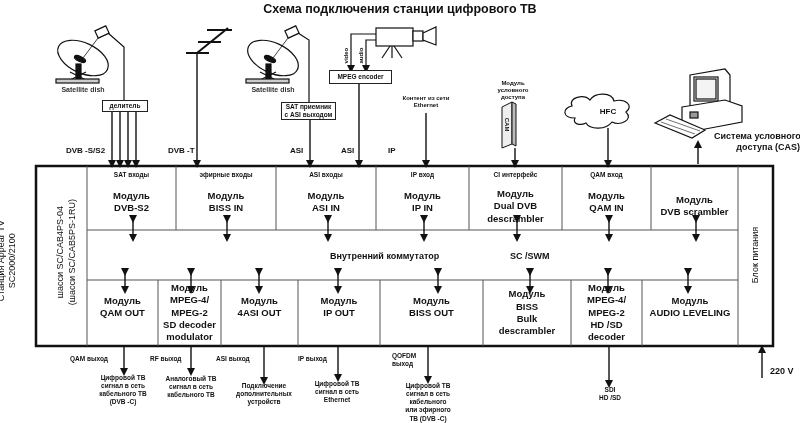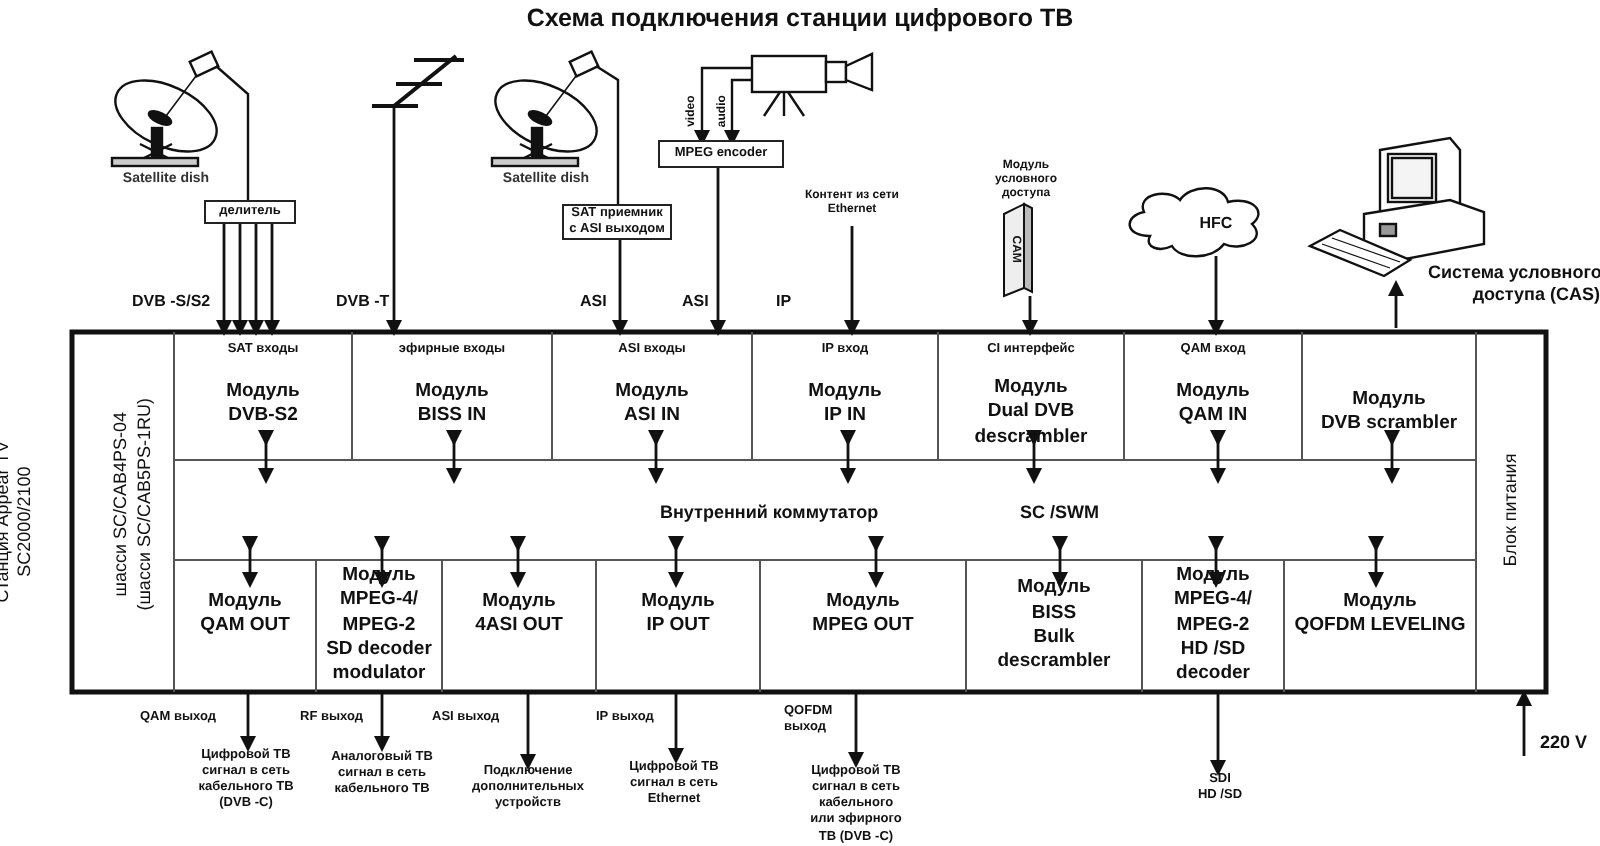--- a/index.html
+++ b/index.html
@@ -277,38 +277,38 @@
     <div class="t mod" style="left:221px;width:77px;top:294.6px;">
       <div style="">Модуль</div>
       <div style="">4ASI OUT</div>
     </div>
     <div class="t mod" style="left:298px;width:82px;top:294.6px;">
       <div style="">Модуль</div>
       <div style="">IP OUT</div>
     </div>
     <div class="t mod" style="left:380px;width:103px;top:294.6px;">
       <div style="">Модуль</div>
-      <div style="">MPEG OUT</div>
+      <div style="">BISS OUT</div>
     </div>
     <div class="t mod" style="left:483px;width:88px;top:288.2px;">
       <div style="">Модуль</div>
       <div style="">BISS</div>
       <div style="">Bulk</div>
       <div style="">descrambler</div>
     </div>
     <div class="t mod" style="left:571px;width:71px;top:282px;">
       <div style="">Модуль</div>
       <div style="">MPEG-4/</div>
       <div style="">MPEG-2</div>
       <div style="">HD /SD</div>
       <div style="">decoder</div>
     </div>
     <div class="t mod" style="left:642px;width:96px;top:294.6px;">
       <div style="">Модуль</div>
-      <div style="">QOFDM LEVELING</div>
+      <div style="">AUDIO LEVELING</div>
     </div>
   </div>
 
 <div id="outputs">
     <div class="t" style="left:70px;top:355px;font-size:6.5px;">QAM выход</div>
     <div class="t outtxt" style="left:80px;top:374px;width:86px;font-size:6.5px;">
       <div style="">Цифровой ТВ</div>
       <div style="">сигнал в сеть</div>
       <div style="">кабельного ТВ</div>
       <div style="">(DVB -C)</div>

